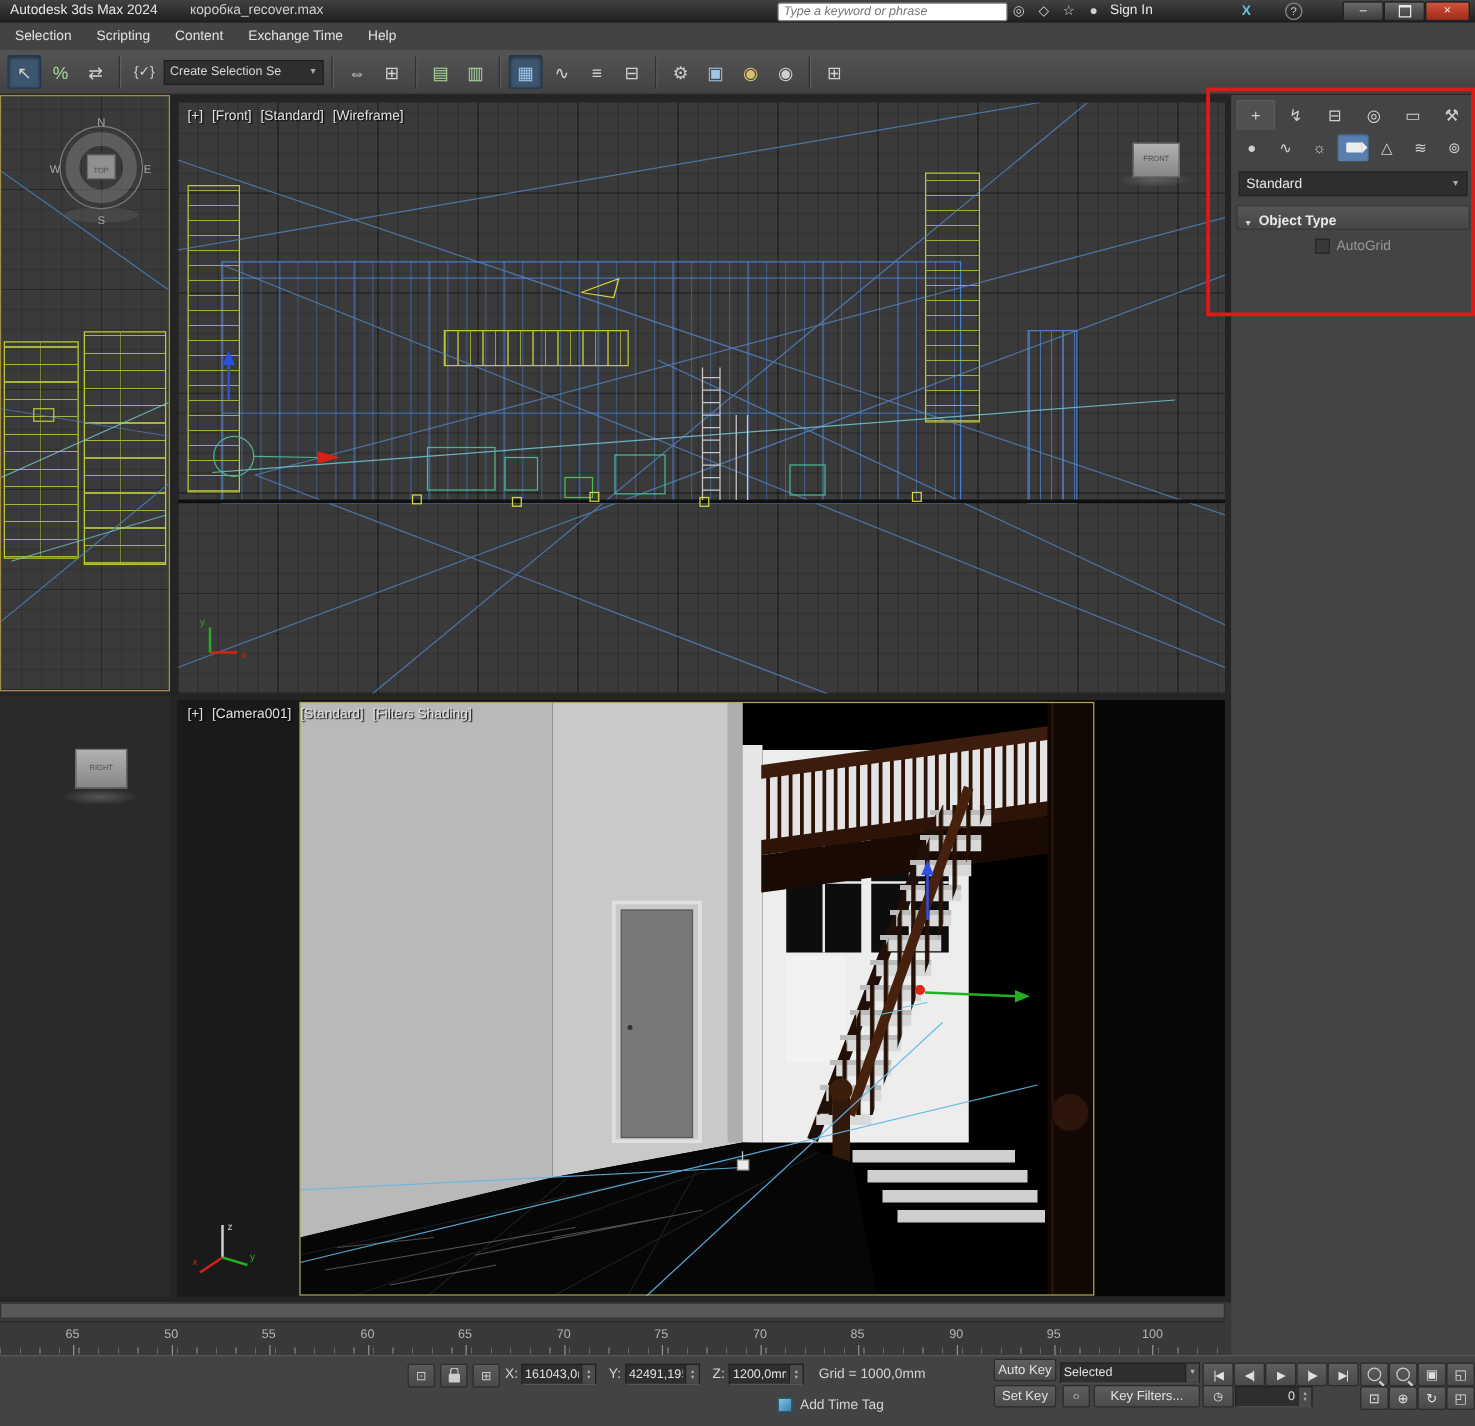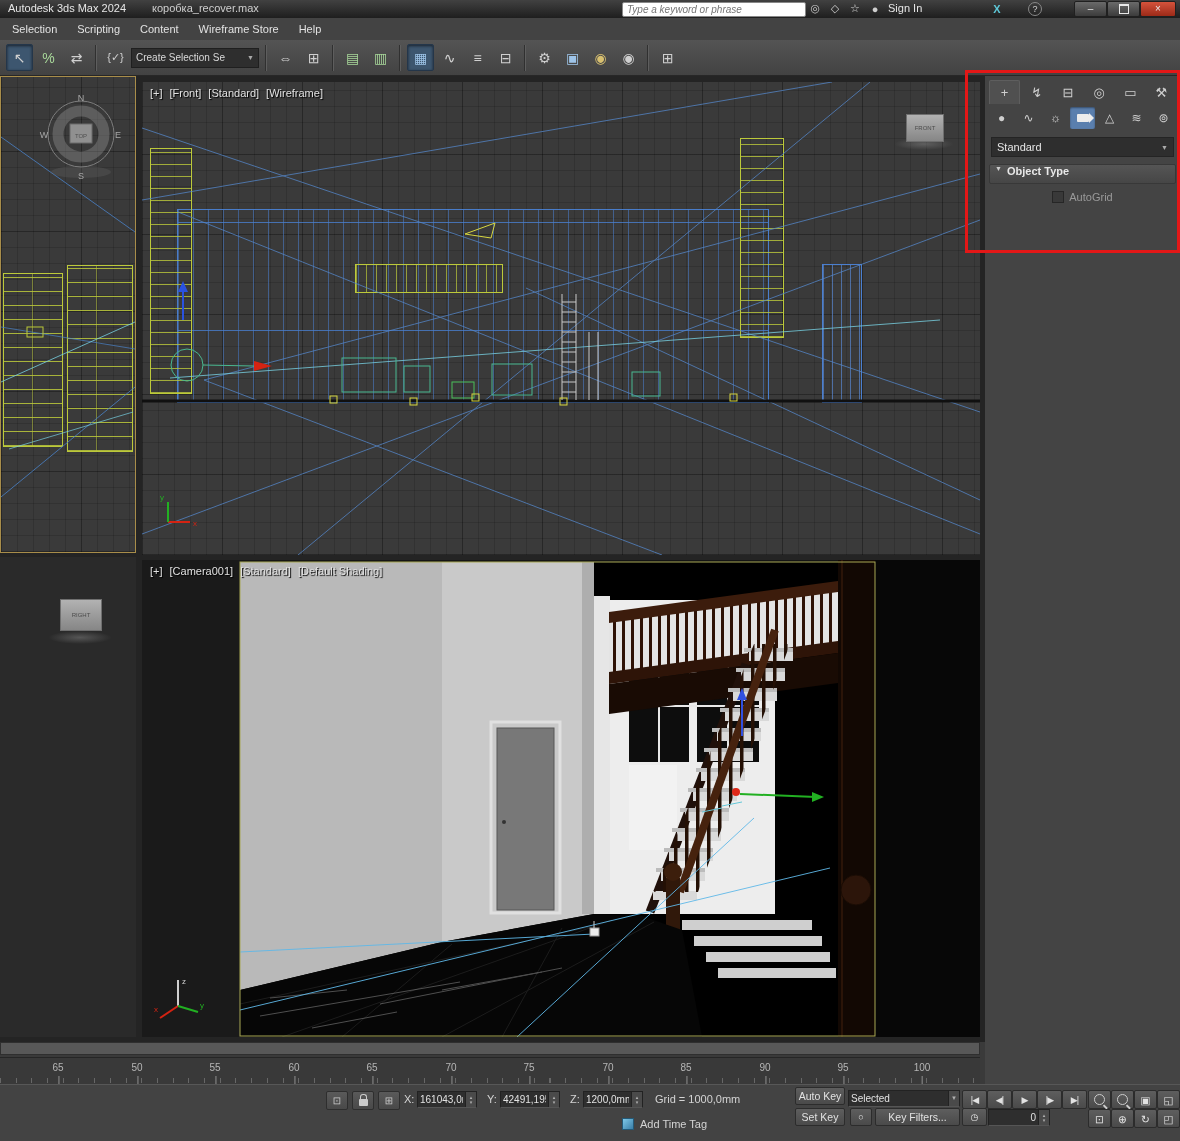--- a/index.html
+++ b/index.html
@@ -55,21 +55,21 @@
   .panel-tabs{display:flex;align-items:flex-end;height:28px;padding:3px 4px 0;gap:2px;box-sizing:border-box}
   .ptab{flex:1;height:23px;display:flex;align-items:center;justify-content:center;font-size:13px;color:#cfcfcf}
   .ptab.active{background:#505050;border:1px solid #5e5e5e;border-bottom:none;border-radius:2px 2px 0 0}
   .panel-cats{display:flex;align-items:center;height:27px;padding:0 4px;gap:2px}
   .pcat{flex:1;height:22px;display:flex;align-items:center;justify-content:center;font-size:12px;color:#cfcfcf;border-radius:2px}
   .pcat.active{background:#5a7fae;box-shadow:inset 0 1px 2px rgba(0,0,0,.4)}
   .camico{width:12px;height:8px;background:#ececec;border-radius:1px;position:relative}
   .camico::before{content:"";position:absolute;right:-5px;top:-1px;border-top:5px solid transparent;border-bottom:5px solid transparent;border-left:5px solid #ececec}
   .pdd{margin:6px 6px 2px;height:18px;background:#2e2e2e;border:1px solid #242424;display:flex;align-items:center;justify-content:space-between;padding:0 5px;color:#e6e6e6}
   .rollout{margin:7px 4px 0}
-  .rollout-h{height:18px;background:linear-gradient(#555,#464646);border:1px solid #383838;border-radius:2px;display:flex;align-items:flex-start;gap:5px;padding:0 5px;font-weight:bold;color:#e8e8e8}
+  .rollout-h{height:18px;background:linear-gradient(#555,#464646);border:1px solid #383838;border-radius:2px;display:flex;align-items:flex-end;gap:5px;padding:0 5px;font-weight:bold;color:#e8e8e8}
   .rollout-h .dd-arrow{color:#cfcfcf}
   .rollout-b{padding:7px 8px 4px}
   .cb-row{display:flex;align-items:center;justify-content:center;gap:5px;margin-bottom:7px}
   .cb{width:10px;height:10px;background:#393939;border:1px solid #262626}
   .cb-label{color:#9a9a9a}
   .btn-grid{display:grid;grid-template-columns:1fr 1fr;gap:7px 12px}
   .pbtn{height:17px;background:linear-gradient(#5e5e5e,#4b4b4b);border:1px solid #2d2d2d;border-radius:2px;color:#e4e4e4;display:flex;align-items:center;justify-content:center}
   .name-row{display:flex;align-items:center;gap:6px}
   .name-field{flex:1;height:17px;background:#6b6b6b;border:1px solid #303030;border-bottom-color:#7a7a7a}
   .name-field input{width:100%;height:100%;background:transparent;border:none;outline:none;color:#f2f2f2;font:11px "Liberation Sans",sans-serif;padding:0 4px;box-sizing:border-box}
@@ -119,21 +119,21 @@
     <span class="winbtn" style="left:1107px">
         <span class="maxico"></span>
       </span>
     <span class="winbtn close" style="left:1140px">×</span>
   </div>
 
   <div class="menubar">
     <span class="menu-item">Selection</span>
     <span class="menu-item">Scripting</span>
     <span class="menu-item">Content</span>
-    <span class="menu-item">Wireframe Store</span>
+    <span class="menu-item">Exchange Time</span>
     <span class="menu-item">Help</span>
   </div>
 
   <div class="toolbar">
     <span class="tbtn pressed">↖</span>
     <span class="tbtn green">%</span>
     <span class="tbtn">⇄</span>
     <span class="tb-sep"></span>
     <span class="tbtn" style="font-size:11px">{✓}</span>
     <div class="tb-dd">
@@ -253,21 +253,21 @@
       <text x="51" y="444" font-size="8" fill="#d42312">x</text>
       <text x="18" y="418" font-size="8" fill="#22b022">y</text>
     </svg>
   </div>
 
   <div class="vp vp-camera">
     <div class="vp-label">
       <span>[+]</span>
       <span>[Camera001]</span>
       <span>[Standard]</span>
-      <span>[Default Shading]</span>
+      <span>[Filters Shading]</span>
     </div>
     <svg class="vpsvg" width="838" height="477" viewBox="0 0 838 477">
       <defs>
         <pattern id="balp1" width="9" height="60" patternUnits="userSpaceOnUse">
             <rect x="3" width="3" height="60" fill="#2e1206"></rect>
           </pattern>
         <pattern id="balp2" width="11" height="80" patternUnits="userSpaceOnUse">
             <rect x="4" width="3.5" height="80" fill="#241005"></rect>
           </pattern>
       </defs>

